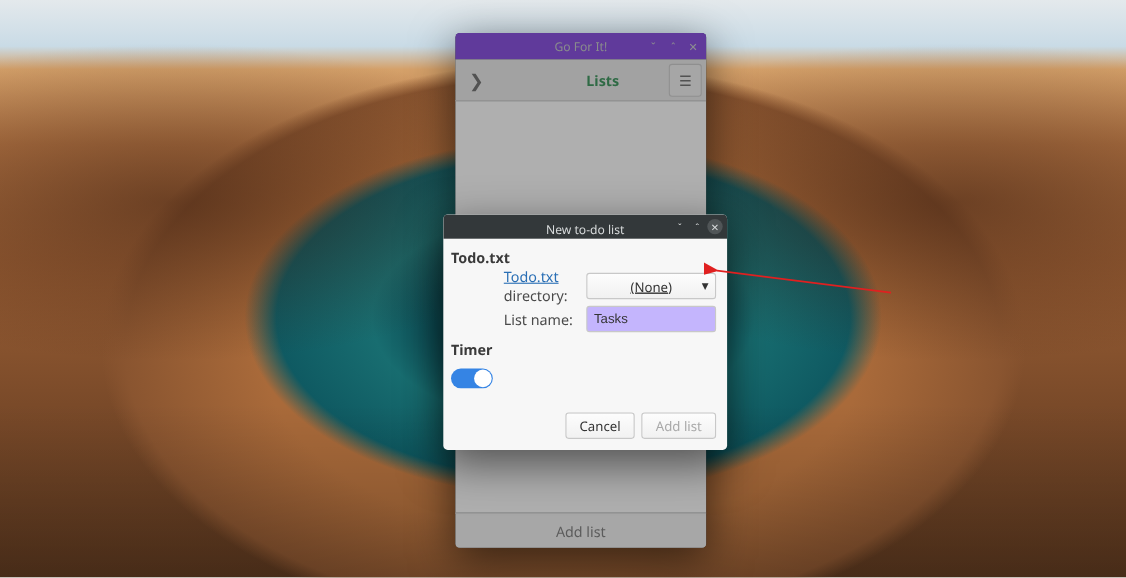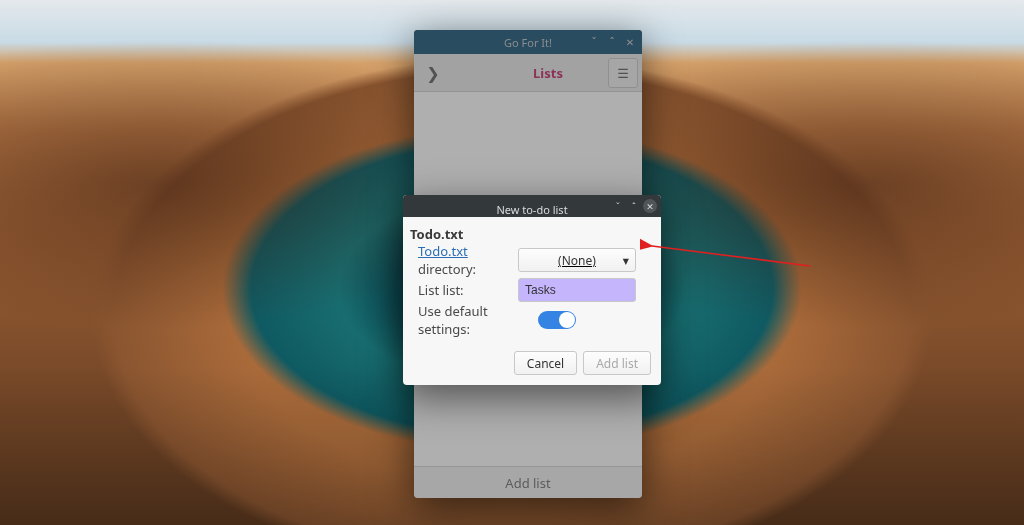--- a/index.html
+++ b/index.html
@@ -39,21 +39,21 @@
     top: 30px;
     width: 228px;
     height: 468px;
     background: #3a3f41;
     border-radius: 4px;
     box-shadow: 0 10px 40px rgba(0,0,0,0.6);
     overflow: hidden;
   }
   .parent-titlebar {
     height: 24px;
-    background: #0c4a6e;
+    background: #6d28d9;
     color: #b9bdbe;
     display: flex;
     align-items: center;
     justify-content: center;
     font-size: 11px;
     position: relative;
   }
   .parent-titlebar .ctrls {
     position: absolute;
     right: 4px; top: 0;
@@ -85,21 +85,21 @@
     align-items: center;
     justify-content: center;
     color: #555;
     font-size: 16px;
   }
   .parent-toolbar .title {
     position: absolute;
     left: 0; right: 0;
     text-align: center;
     font-weight: bold;
-    color: #be185d;
+    color: #15803d;
     padding-left: 40px;
   }
   .parent-toolbar .ham {
     position: absolute;
     right: 4px;
     width: 30px; height: 30px;
     display: flex;
     align-items:center;
     justify-content:center;
     border: 1px solid #c4c4c4;
@@ -183,20 +183,21 @@
   }
   .row {
     display: flex;
     align-items: center;
     height: 30px;
   }
   .row .lbl {
     width: 108px;
     padding-left: 8px;
     color: #4a4a4a;
+    margin-left: 40px;
   }
   .row .lbl a { color: #2a6fb5; text-decoration: underline; }
   .row .ctrl { flex: 1; text-decoration: underline; }
   .combo {
     width: 118px;
     height: 24px;
     border: 1px solid #c8c8c8;
     border-radius: 3px;
     background: linear-gradient(#fdfdfd,#f1f1f1);
     display: flex;
@@ -309,29 +310,29 @@
       </div>
       <div class="ctrl">
         <div class="combo">
           <span>(None)</span>
           <span class="caret">▼</span>
         </div>
       </div>
     </div>
 
     <div class="row">
-      <div class="lbl">List list:</div>
+      <div class="lbl">List name:</div>
       <div class="ctrl">
         <input class="text" value="Tasks" style="">
       </div>
     </div>
 
+    <div class="section-head">Timer</div>
 
     <div class="row">
-      <div class="lbl" style="width:128px">Use default settings:</div>
       <div class="ctrl">
         <div class="switch">
           <div class="knob"></div>
         </div>
       </div>
     </div>
   </div>
   <div class="dialog-footer">
     <div class="btn">
       <span>Cancel</span>

